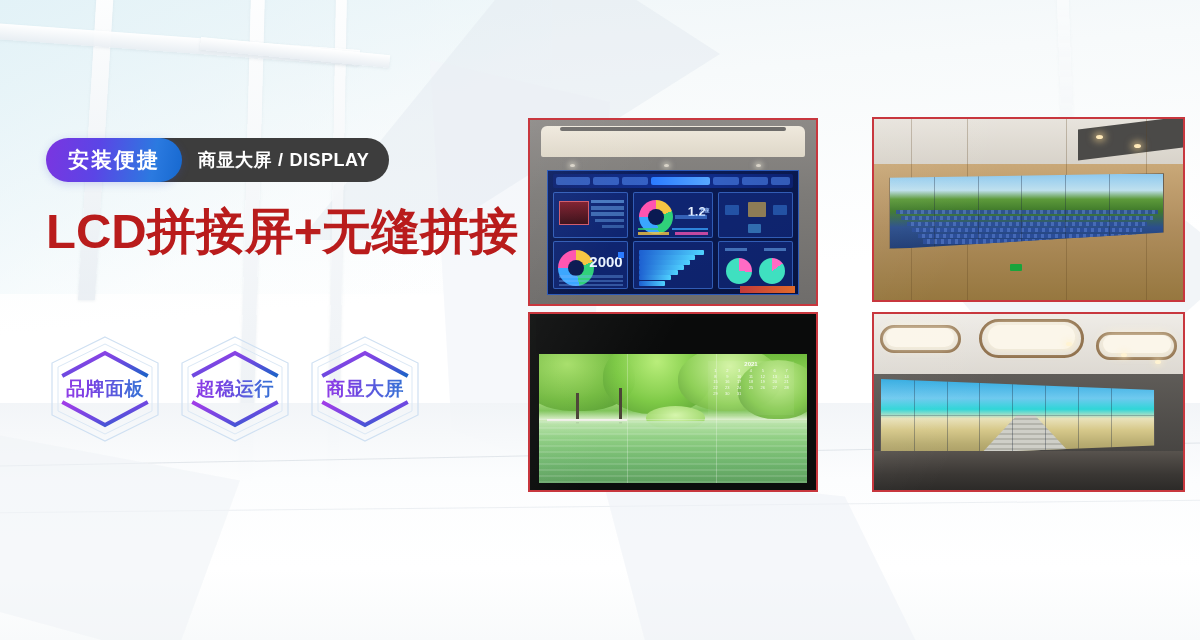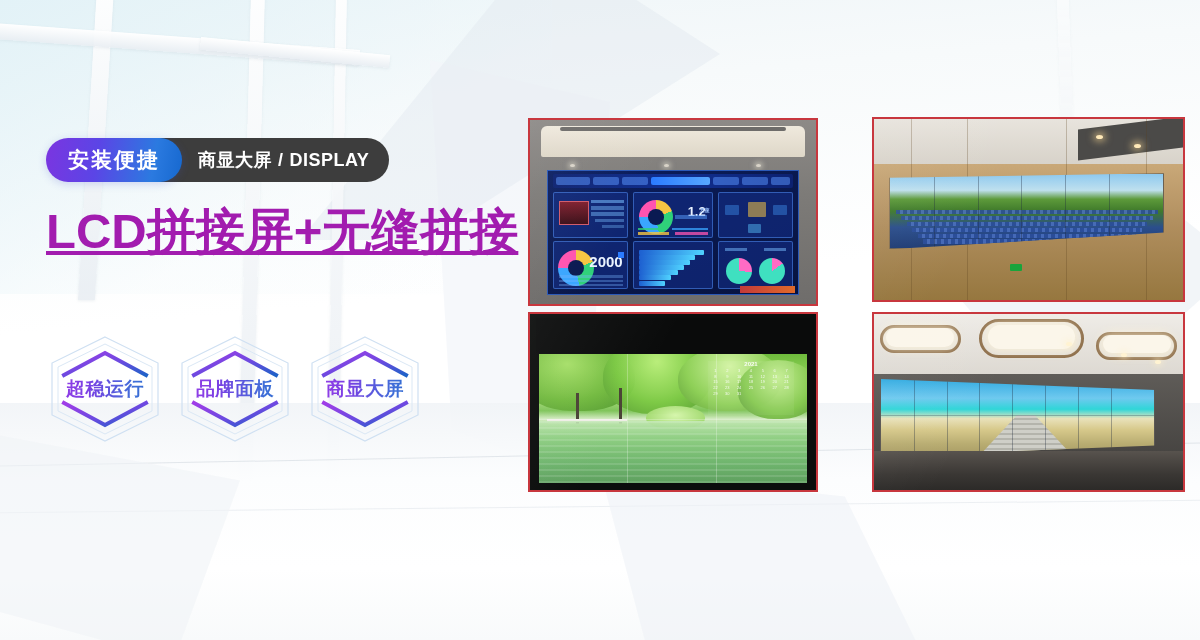--- a/index.html
+++ b/index.html
@@ -86,21 +86,21 @@
     border-radius: 0 22px 22px 0;
     background: #3d3d3d; color: #ffffff;
     font-size: 18px; font-weight: bold; letter-spacing: .5px;
   }
   .brand-tag .sep { margin: 0 6px; font-weight: bold; }
 
   
   .headline {
     margin-top: 22px;
     font-size: 49px; font-weight: bold; letter-spacing: 0px;
-    color: #a21caf; line-height: 1.12; white-space: nowrap; text-decoration: underline;
+    color: #b91c1c; line-height: 1.12; white-space: nowrap;
   }
   .subhead {
     margin-top: 10px;
     font-size: 20px; color: #8e9296; letter-spacing: .2px; white-space: nowrap;
   }
 
   
   .features { position: absolute; left: 46px; top: 333px; display: flex; gap: 12px; }
   .feature { position: relative; width: 118px; height: 112px; }
 
@@ -294,49 +294,49 @@
 
     <div class="headline">LCD拼接屏+无缝拼接</div>
   </div>
 
   <div class="features">
 
 
     <div class="feature">
       <svg width="118" height="112" viewBox="0 0 118 112">
         <defs>
+          <linearGradient id="hg2" x1="0" y1="0" x2="1" y2="1">
+            <stop offset="0%" stop-color="#a13de8"></stop>
+              <stop offset="55%" stop-color="#6a4ae0"></stop>
+              <stop offset="100%" stop-color="#1f62c8"></stop>
+          </linearGradient>
+        </defs>
+        <polygon points="59,4 112,30 112,82 59,108 6,82 6,30" fill="none" stroke="#cfe0f2" stroke-width="1.2"></polygon>
+        <polygon points="59,11 106,34 106,78 59,101 12,78 12,34" fill="none" stroke="#dbe8f5" stroke-width="1"></polygon>
+        <polyline points="18,42 59,20 100,42" fill="none" stroke="url(#hg2)" stroke-width="4" stroke-linecap="square"></polyline>
+        <polyline points="18,70 59,92 100,70" fill="none" stroke="url(#hg2)" stroke-width="4" stroke-linecap="square"></polyline>
+      </svg>
+      <div class="feature-label">品牌面板</div>
+    </div>
+
+    <div class="feature">
+      <svg width="118" height="112" viewBox="0 0 118 112">
+        <defs>
           <linearGradient id="hg3" x1="0" y1="0" x2="1" y2="1">
             <stop offset="0%" stop-color="#a13de8"></stop>
               <stop offset="55%" stop-color="#6a4ae0"></stop>
               <stop offset="100%" stop-color="#1f62c8"></stop>
           </linearGradient>
         </defs>
         <polygon points="59,4 112,30 112,82 59,108 6,82 6,30" fill="none" stroke="#cfe0f2" stroke-width="1.2"></polygon>
         <polygon points="59,11 106,34 106,78 59,101 12,78 12,34" fill="none" stroke="#dbe8f5" stroke-width="1"></polygon>
         <polyline points="18,42 59,20 100,42" fill="none" stroke="url(#hg3)" stroke-width="4" stroke-linecap="square"></polyline>
         <polyline points="18,70 59,92 100,70" fill="none" stroke="url(#hg3)" stroke-width="4" stroke-linecap="square"></polyline>
       </svg>
       <div class="feature-label">超稳运行</div>
-    </div>
-
-    <div class="feature">
-      <svg width="118" height="112" viewBox="0 0 118 112">
-        <defs>
-          <linearGradient id="hg2" x1="0" y1="0" x2="1" y2="1">
-            <stop offset="0%" stop-color="#a13de8"></stop>
-              <stop offset="55%" stop-color="#6a4ae0"></stop>
-              <stop offset="100%" stop-color="#1f62c8"></stop>
-          </linearGradient>
-        </defs>
-        <polygon points="59,4 112,30 112,82 59,108 6,82 6,30" fill="none" stroke="#cfe0f2" stroke-width="1.2"></polygon>
-        <polygon points="59,11 106,34 106,78 59,101 12,78 12,34" fill="none" stroke="#dbe8f5" stroke-width="1"></polygon>
-        <polyline points="18,42 59,20 100,42" fill="none" stroke="url(#hg2)" stroke-width="4" stroke-linecap="square"></polyline>
-        <polyline points="18,70 59,92 100,70" fill="none" stroke="url(#hg2)" stroke-width="4" stroke-linecap="square"></polyline>
-      </svg>
-      <div class="feature-label">品牌面板</div>
     </div>
 
     <div class="feature">
       <svg width="118" height="112" viewBox="0 0 118 112">
         <defs>
           <linearGradient id="hg4" x1="0" y1="0" x2="1" y2="1">
             <stop offset="0%" stop-color="#a13de8"></stop>
               <stop offset="55%" stop-color="#6a4ae0"></stop>
               <stop offset="100%" stop-color="#1f62c8"></stop>
           </linearGradient>

